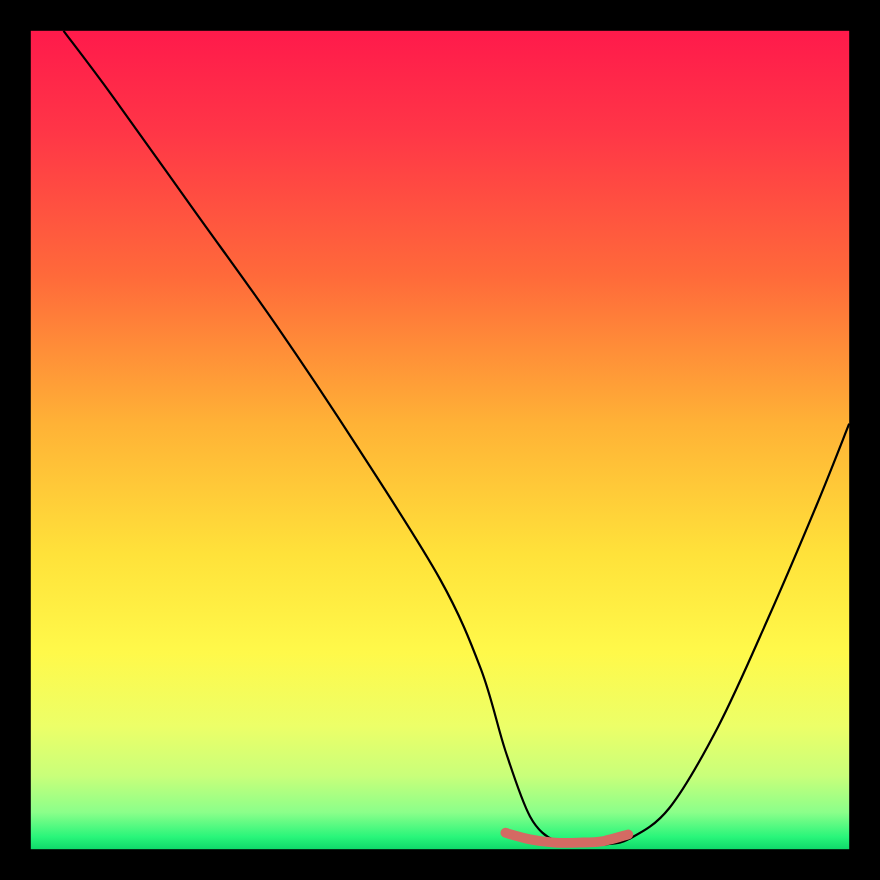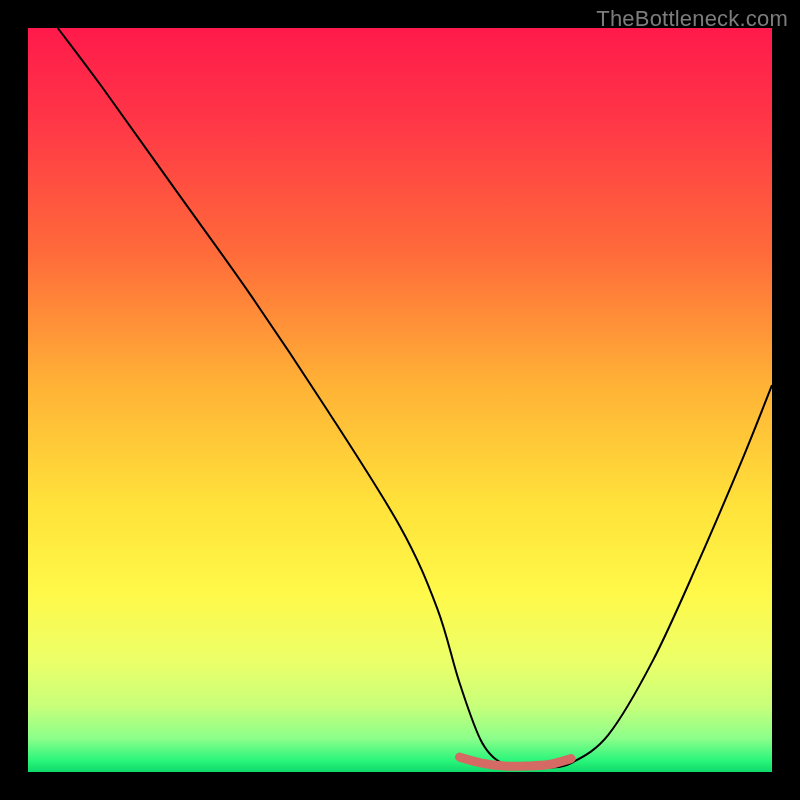--- a/index.html
+++ b/index.html
@@ -25,21 +25,20 @@
     letter-spacing: 0.2px;
   }
   svg {
     display: block;
   }
 </style>
 </head>
 <body>
 
 <div class="container">
-  <div class="watermark">TheBottleneck.com</div>
 
   <svg id="chart-svg" width="800" height="800" viewBox="0 0 800 800">
     <defs>
       <linearGradient id="bg-grad" x1="0" y1="0" x2="0" y2="1">
           <stop offset="0%" stop-color="#ff1a4b"></stop>
           <stop offset="12%" stop-color="#ff3547"></stop>
           <stop offset="30%" stop-color="#ff6a3a"></stop>
           <stop offset="48%" stop-color="#ffb236"></stop>
           <stop offset="64%" stop-color="#ffe23a"></stop>
           <stop offset="76%" stop-color="#fff94a"></stop>

